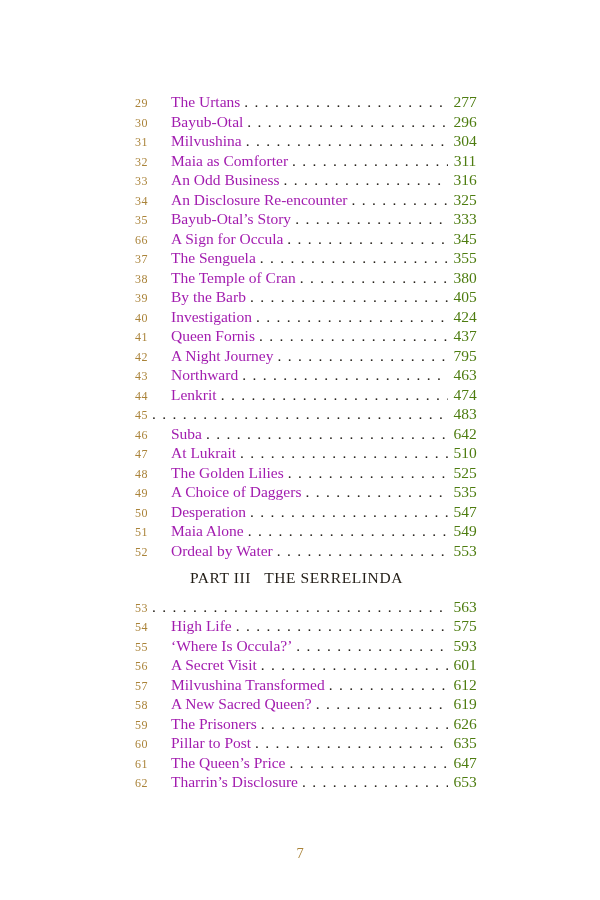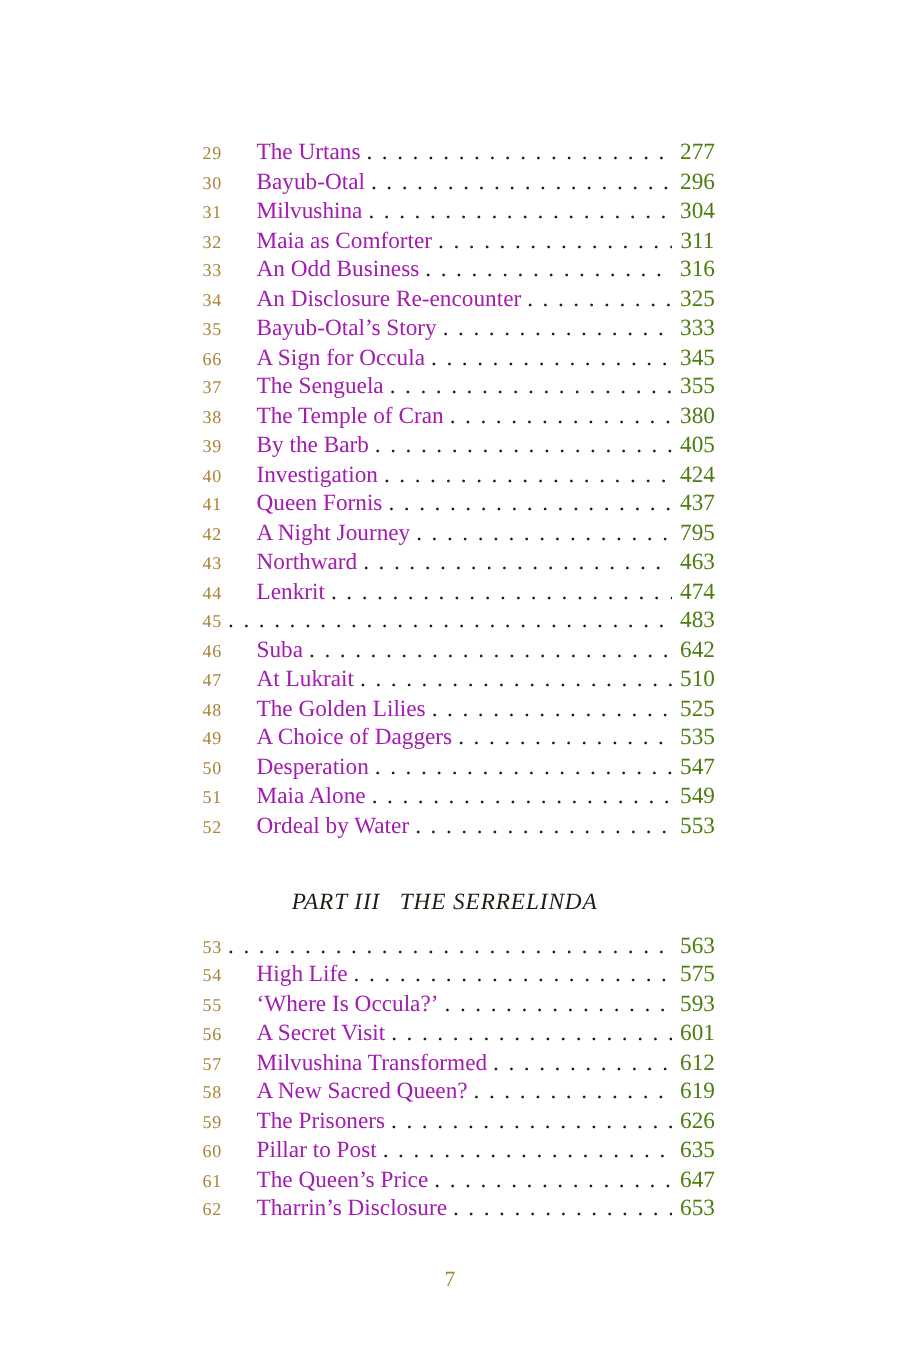--- a/index.html
+++ b/index.html
@@ -54,25 +54,24 @@
   .pg {
     flex: 0 0 auto;
     min-width: 26px;
     text-align: center;
     color: #4d7c0f;
   }
   .part-heading {
     text-align: center;
     font-size: 15.5px;
     line-height: 19.5px;
-    margin-top: 32px;
+    margin-top: 8px;
     margin-bottom: 9px;
     letter-spacing: 0.6px;
     color: #211c15;
-    font-style: italic;
   }
   .part-heading .part-label { margin-right: 13px; }
   .folio {
     position: absolute;
     top: 845px;
     left: 0;
     right: 0;
     text-align: center;
     font-size: 14.5px;
     color: #aa8339;

